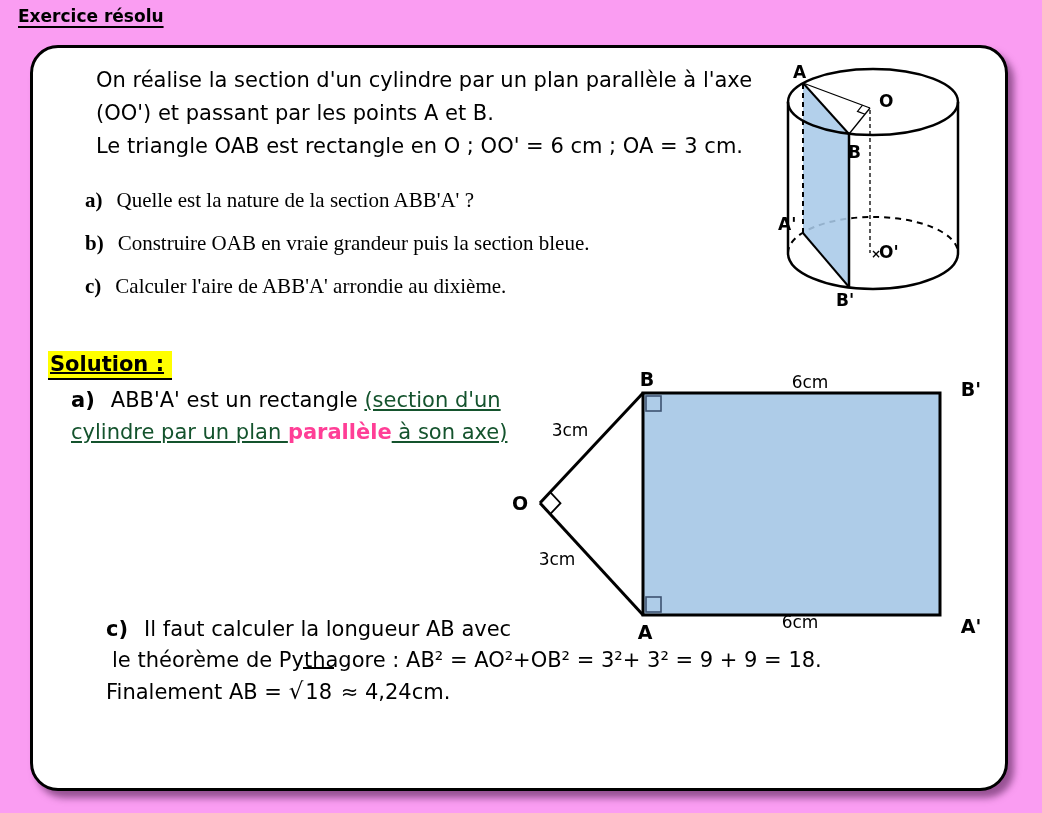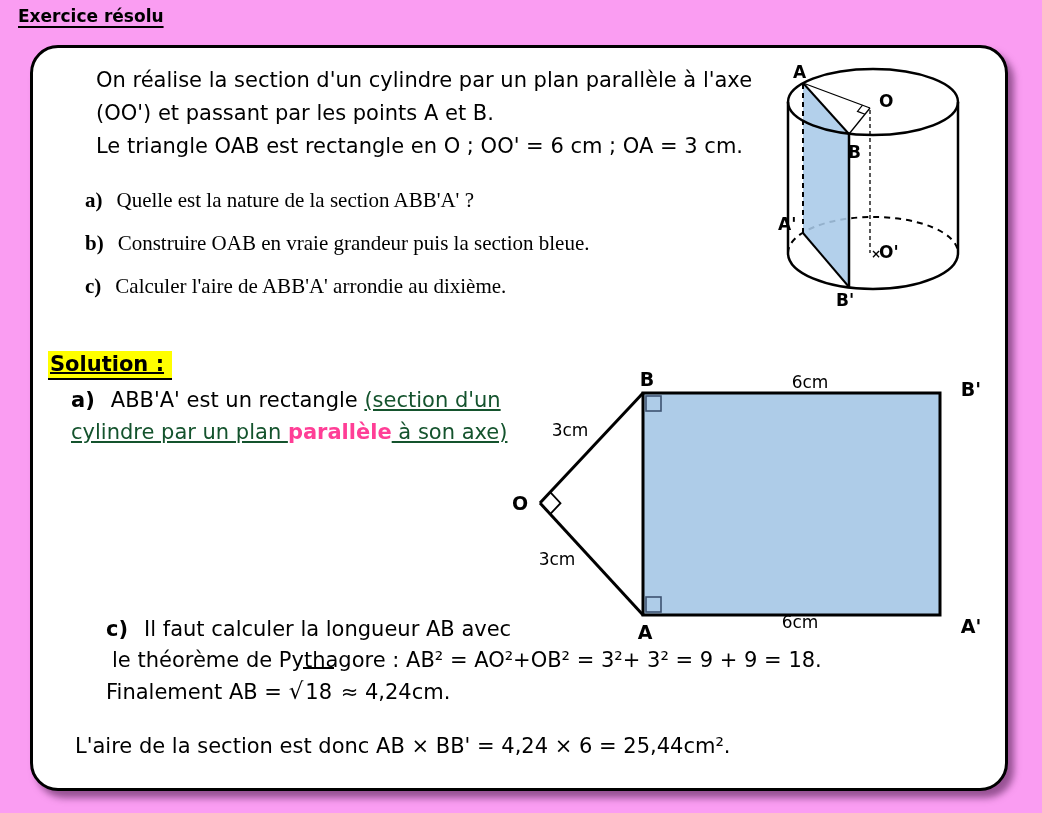--- a/index.html
+++ b/index.html
@@ -128,21 +128,20 @@
   <div class="abs solblock sol-c">
     <div>
       <span class="letter">c)</span><span>Il faut calculer la longueur AB avec</span>
     </div>
     <div style="padding-left:6px">le théorème de Pythagore : AB² = AO²+OB² = 3²+ 3² = 9 + 9 = 18.</div>
     <div>
       <span>Finalement AB = </span><span class="sqrt-sign">√</span><span class="radicand">18</span><span> ≈ 4,24cm.</span>
     </div>
   </div>
 
-  <div class="abs sol-final">L'aire de la section est donc AB × BB' = 4,24 × 6 = 25,44cm².</div>
 
   <svg class="abs" style="left:462px; top:310px;" width="520" height="292" viewBox="0 0 520 292">
 
     <rect x="148" y="35" width="297" height="222" fill="#AECCE8" stroke="#000" stroke-width="3"></rect>
 
     <line x1="45" y1="145" x2="148" y2="35" stroke="#000" stroke-width="3"></line>
     <line x1="45" y1="145" x2="148" y2="257" stroke="#000" stroke-width="3"></line>
 
     <polyline points="55.2,134.1 65.5,145.2 55.2,156.1" fill="none" stroke="#000" stroke-width="1.8"></polyline>
     <rect x="151" y="38" width="15" height="15" fill="none" stroke="#3d5270" stroke-width="1.6"></rect>

